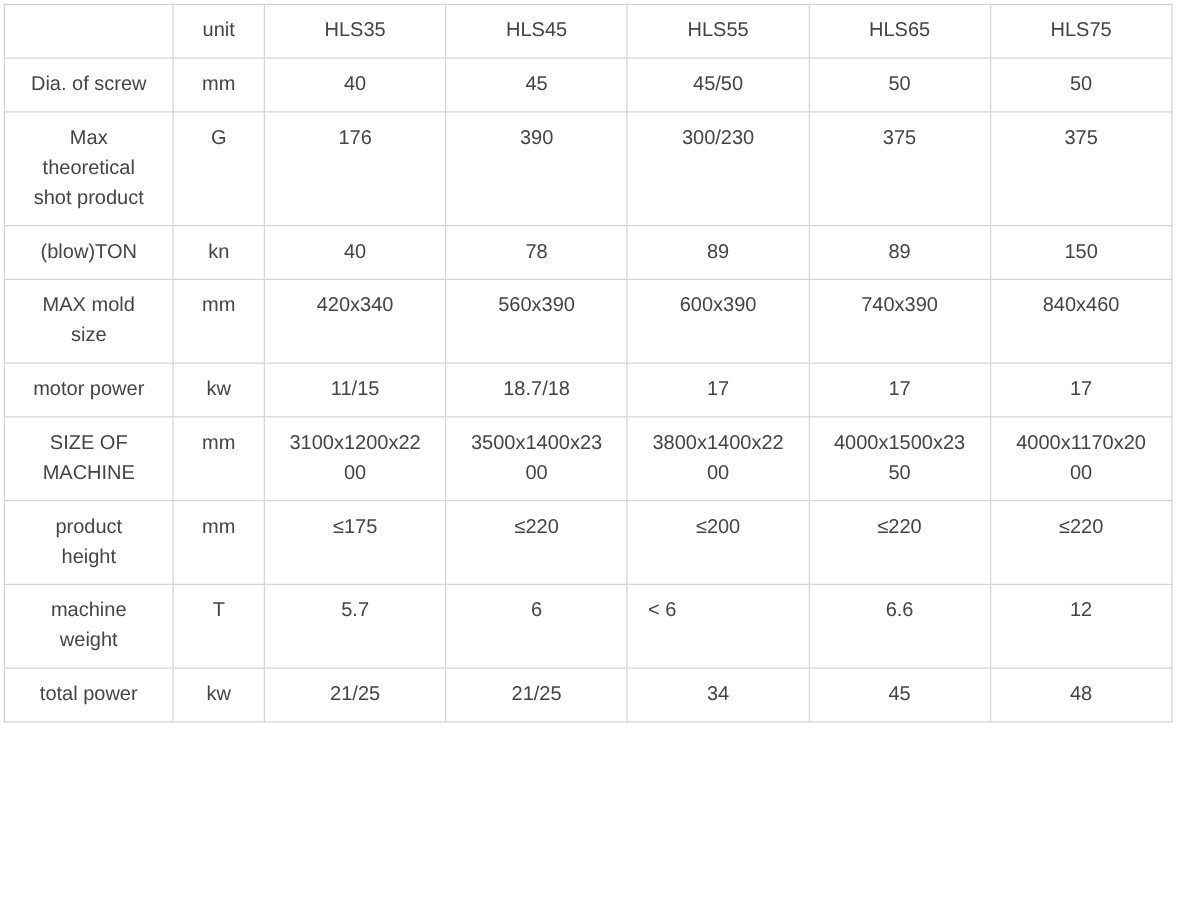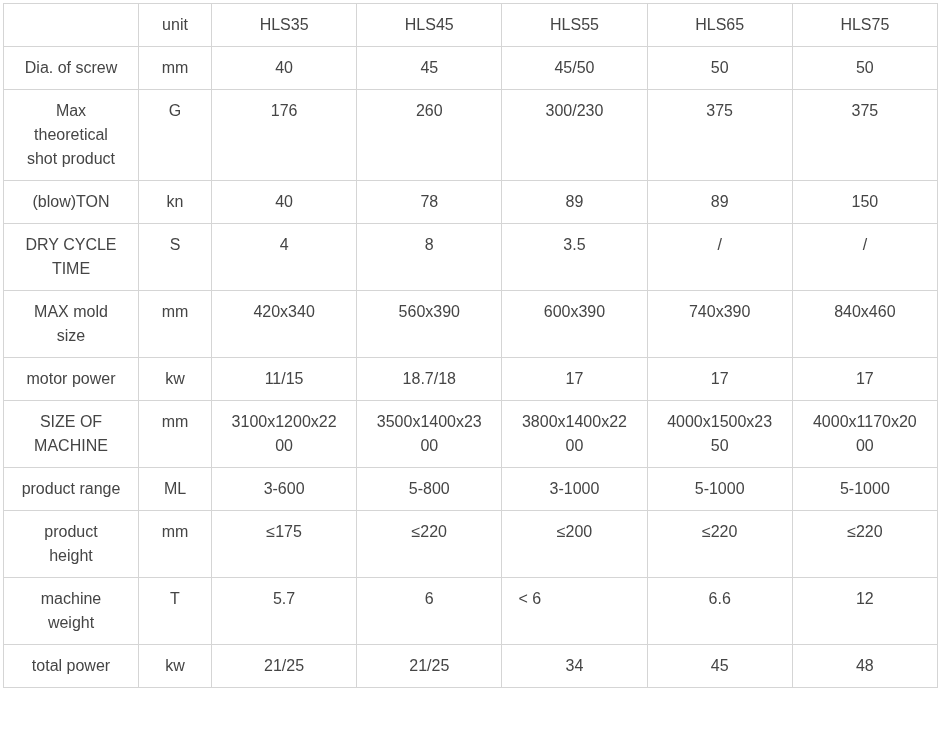--- a/index.html
+++ b/index.html
@@ -72,42 +72,33 @@
         <td>40</td>
         <td>45</td>
         <td>45/50</td>
         <td>50</td>
         <td>50</td>
       </tr>
       <tr>
         <td class="row-label">Max theoretical shot product</td>
         <td>G</td>
         <td>176</td>
-        <td>260</td>
+        <td>390</td>
         <td>300/230</td>
         <td>375</td>
         <td>375</td>
       </tr>
       <tr>
         <td class="row-label">(blow)TON</td>
         <td>kn</td>
         <td>40</td>
         <td>78</td>
         <td>89</td>
         <td>89</td>
         <td>150</td>
-      </tr>
-      <tr>
-        <td class="row-label">DRY CYCLE TIME</td>
-        <td>S</td>
-        <td>4</td>
-        <td>8</td>
-        <td>3.5</td>
-        <td>/</td>
-        <td>/</td>
       </tr>
       <tr>
         <td class="row-label">MAX mold size</td>
         <td>mm</td>
         <td>420x340</td>
         <td>560x390</td>
         <td>600x390</td>
         <td>740x390</td>
         <td>840x460</td>
       </tr>
@@ -121,29 +112,20 @@
         <td>17</td>
       </tr>
       <tr>
         <td class="row-label">SIZE OF MACHINE</td>
         <td>mm</td>
         <td>3100x1200x2200</td>
         <td>3500x1400x2300</td>
         <td>3800x1400x2200</td>
         <td>4000x1500x2350</td>
         <td>4000x1170x2000</td>
-      </tr>
-      <tr>
-        <td class="row-label">product range</td>
-        <td>ML</td>
-        <td>3-600</td>
-        <td>5-800</td>
-        <td>3-1000</td>
-        <td>5-1000</td>
-        <td>5-1000</td>
       </tr>
       <tr>
         <td class="row-label">product height</td>
         <td>mm</td>
         <td>≤175</td>
         <td>≤220</td>
         <td>≤200</td>
         <td>≤220</td>
         <td>≤220</td>
       </tr>

